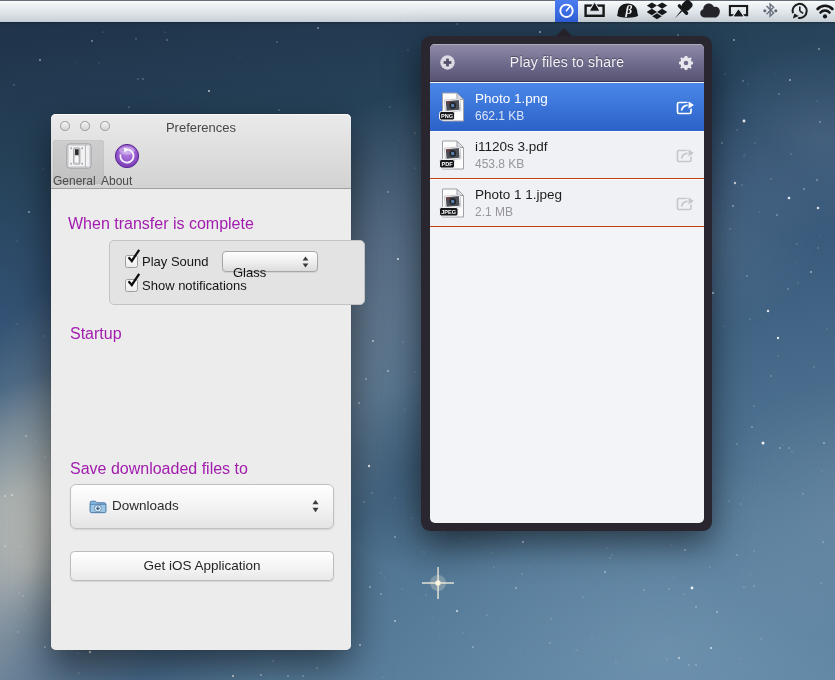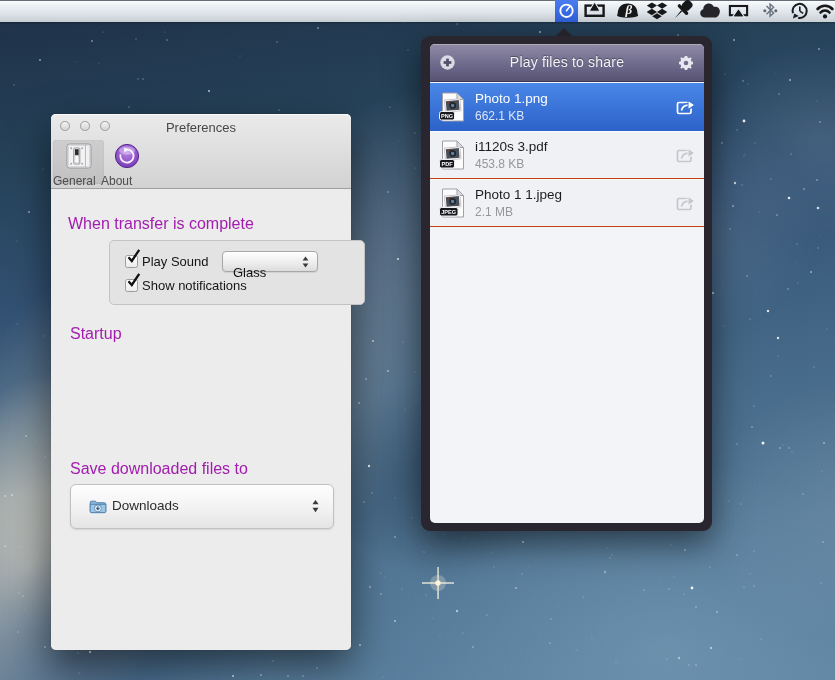--- a/index.html
+++ b/index.html
@@ -532,14 +532,15 @@
     <path d="M1.2 6.4 H16.8 V13.2 Q16.8 14.6 15.4 14.6 H2.6 Q1.2 14.6 1.2 13.2 Z" fill="#9cc6e6" stroke="#4f7da9" stroke-width="0.8"></path>
     <circle cx="8.9" cy="10.4" r="3.5" fill="#e8f1f8" stroke="#5d88b0" stroke-width="0.9"></circle>
     <path d="M8.9 8.3 v2.6 m-1.6 -1 l1.6 1.8 l1.6 -1.8" fill="none" stroke="#38618c" stroke-width="1.2"></path>
   </svg>
    <span>Downloads</span>
    <svg class="updn" style="position:absolute;right:14px;top:14px" width="8" height="16" viewBox="0 0 8 16">
     <polygon points="4,1 7.5,6 0.5,6" fill="#3a3a3e"></polygon>
     <polygon points="4,15 7.5,10 0.5,10" fill="#3a3a3e"></polygon>
    </svg>
   </div>
+  <div class="bigbtn" style="top:362px">Get iOS Application</div>
  </div>
 </div>
 
 </body></html>

